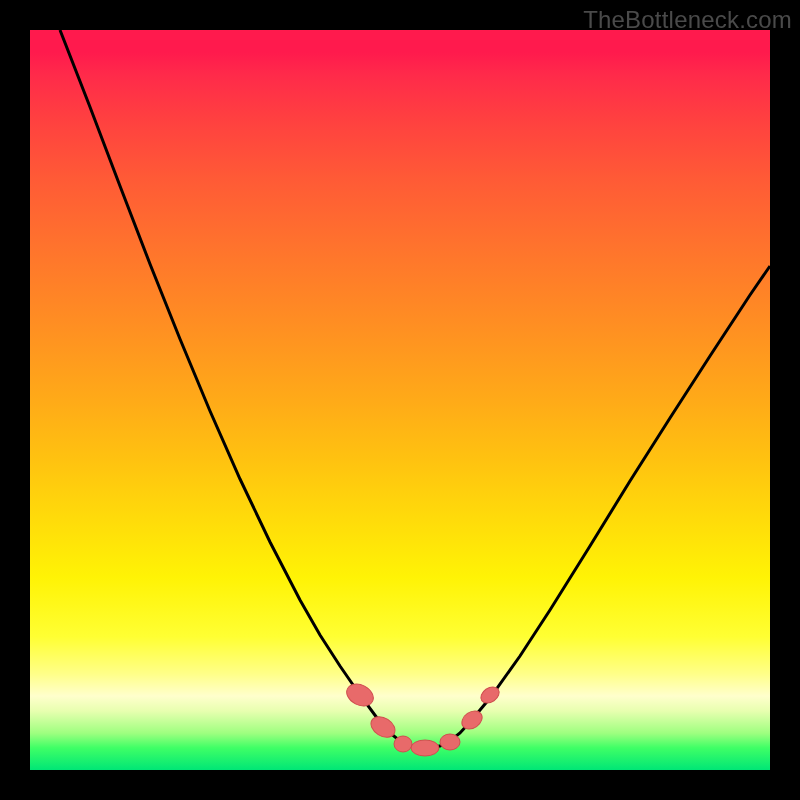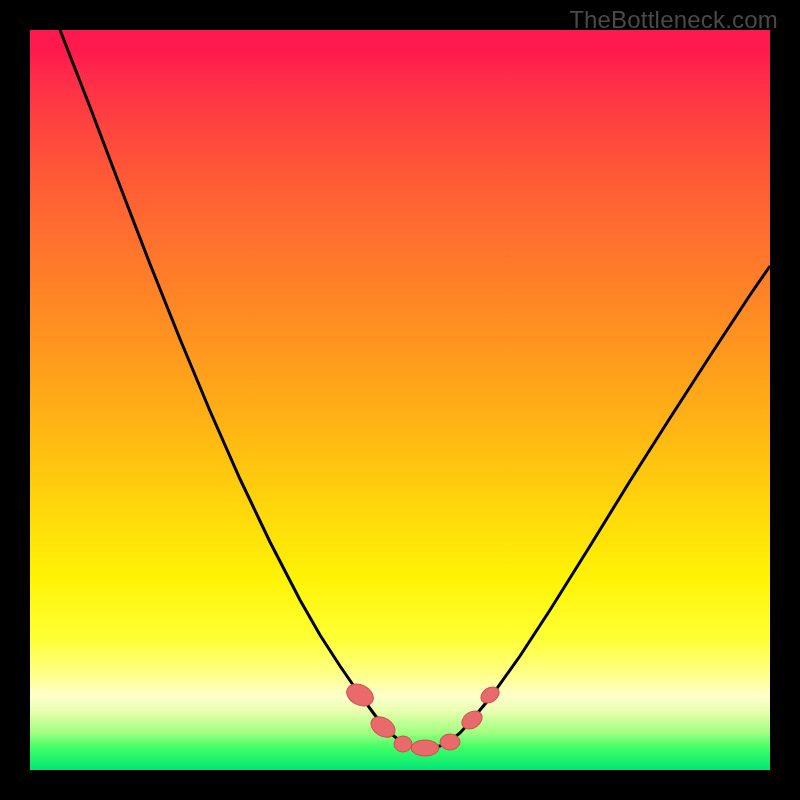--- a/index.html
+++ b/index.html
@@ -34,21 +34,21 @@
       #ffffcc 90%,
       #e8ffb0 92%,
       #9fff80 95%,
       #3fff66 97%,
       #00e676 100%
     );
   }
   .watermark {
     position: absolute;
     top: 6px;
-    right: 22px;
+    right: 8px;
     color: #4a4a4a;
     font-size: 24px;
     font-weight: 500;
     letter-spacing: 0.2px;
     z-index: 10;
   }
   svg.curve {
     position: absolute;
     left: 30px;
     top: 30px;

